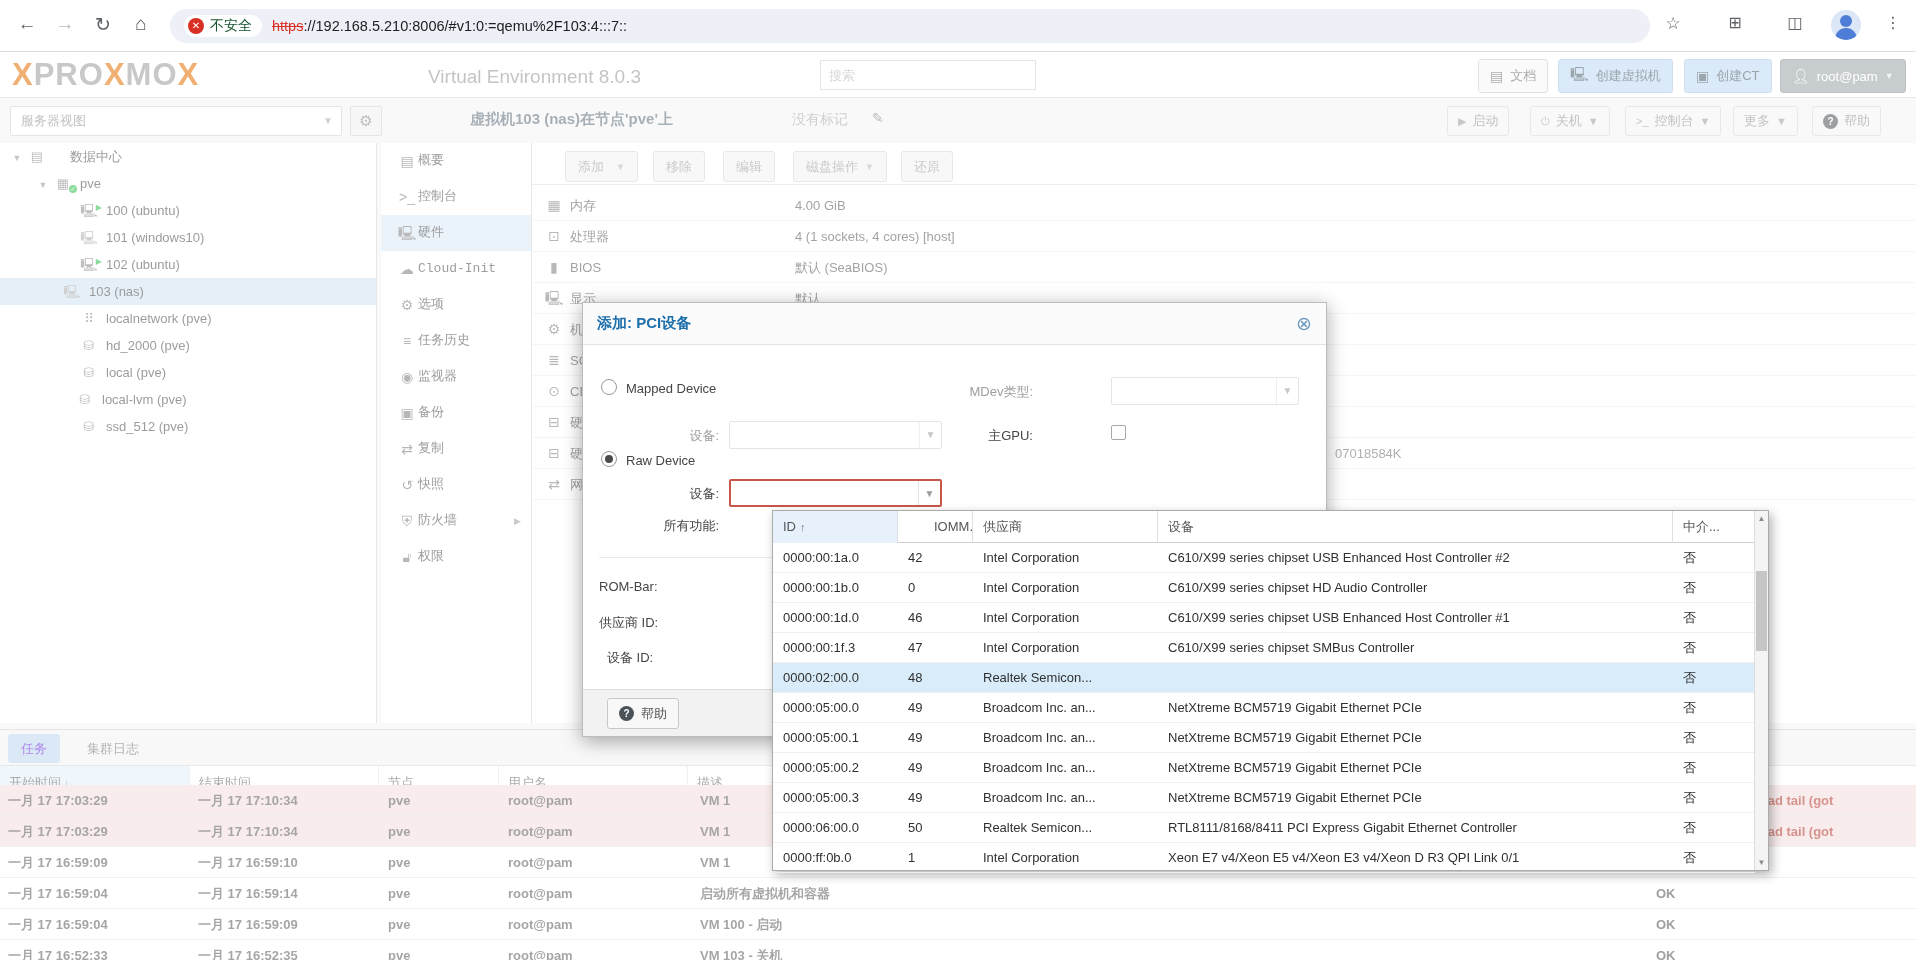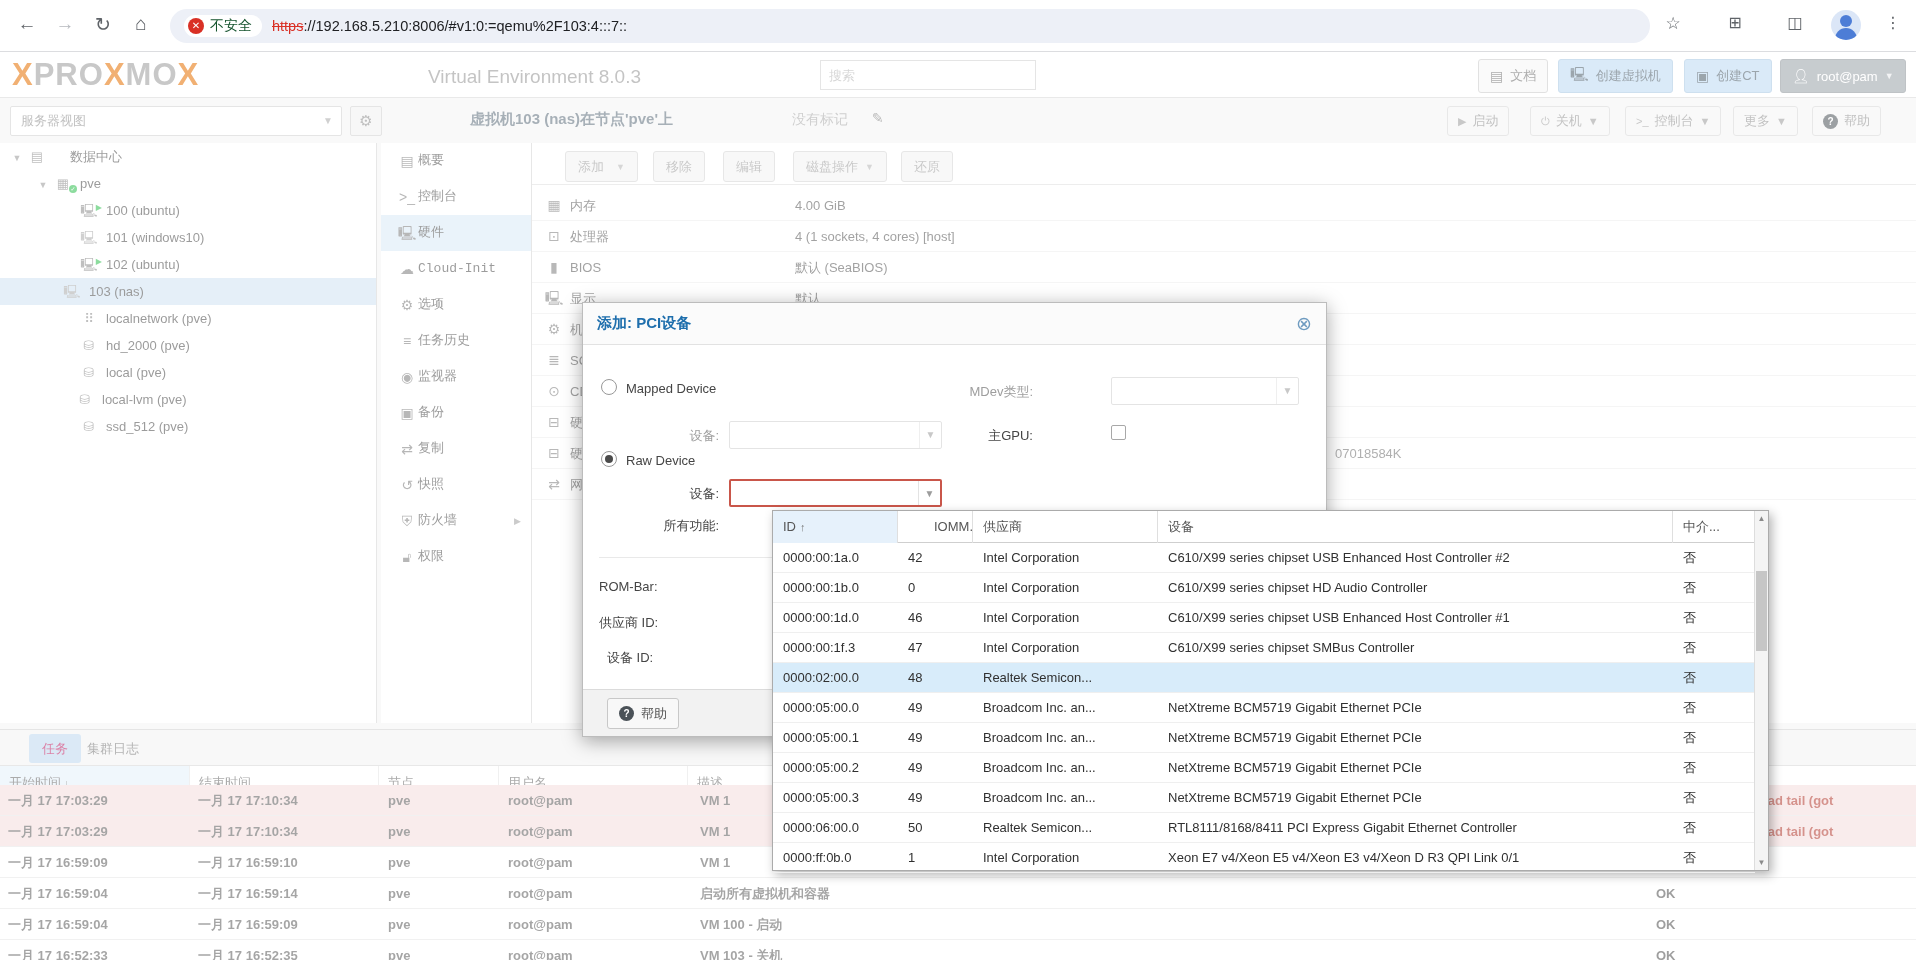--- a/index.html
+++ b/index.html
@@ -69,21 +69,21 @@
   .hw-row { position:relative; height:31px; line-height:31px; border-bottom:1px solid #ededed; font-size:13px; color:#565656; white-space:nowrap; }
   .hw-ico { position:absolute; left:12px; width:20px; text-align:center; color:#7e7e7e; font-size:14px; }
   .hw-lbl { position:absolute; left:38px; }
   .hw-val { position:absolute; left:263px; }
   .hw-frag { position:absolute; left:803px; color:#6f6f6f; }
 
   
   .bottom-panel { position:absolute; left:0; top:729px; width:1916px; height:245px; background:#fff; }
   .task-tabs { position:absolute; left:0; top:0; width:1916px; height:37px; background:#f3f3f3; border-bottom:1px solid #d6d6d6; border-top:1px solid #cfcfcf; }
   .ttab { position:absolute; top:4px; height:29px; line-height:29px; padding:0 13px; font-size:13px; color:#767676; border-radius:3px; cursor:pointer; }
-  .ttab.act { background:#bdd8ee; color:#be185d;margin-left:21px; }
+  .ttab.act { background:#bdd8ee; color:#6d28d9; }
   .task-head { position:absolute; left:0; top:37px; width:1916px; height:33px; background:#fff; border-bottom:1px solid #cfcfcf; font-size:13px; color:#666; }
   .th-cell { position:absolute; top:0; height:33px; line-height:33px; border-right:1px solid #e4e4e4; padding-left:9px; white-space:nowrap; overflow:hidden; }
   .th-cell.sorted { background:#e4f0fa; }
   .task-rows { position:absolute; left:0; top:56px; width:1916px; height:175px; overflow:hidden;font-weight:bold; }
   .task-row { position:relative; height:31px; line-height:31px; border-bottom:1px solid #e6e6e6; font-size:13px; color:#5c5c5c; cursor:pointer; }
   .task-row.err { background:#f5dcdc; }
   .tc { position:absolute; white-space:nowrap; }
   .tc.status-ok { left:1656px; color:#4f4f4f; }
   .tc.status-err { left:1694px; color:#b33a2f; }
 

